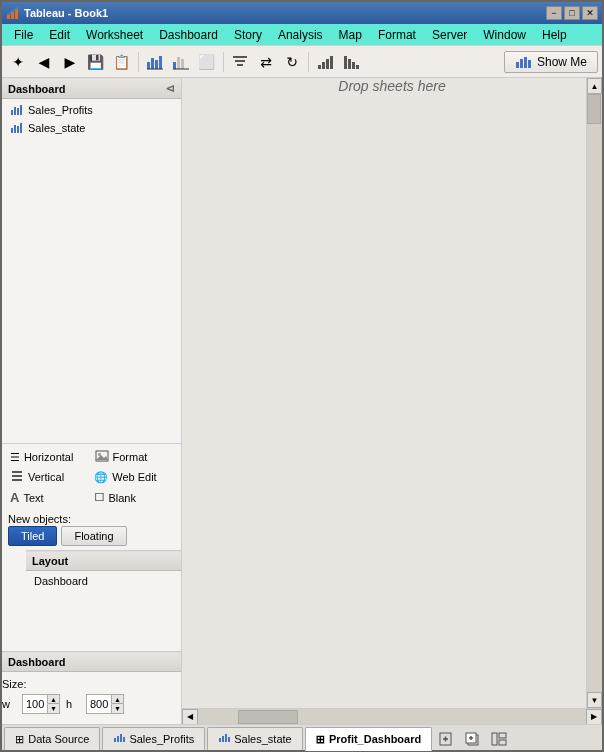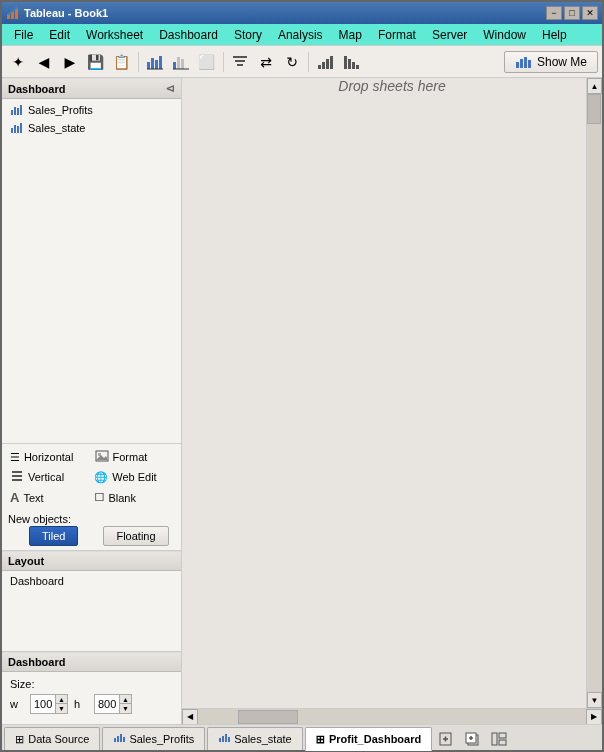--- a/index.html
+++ b/index.html
@@ -33,30 +33,30 @@
     .panel-items { padding: 2px 0; }
     .panel-item { display: flex; align-items: center; gap: 4px; padding: 2px 8px; cursor: pointer; font-size: 11px; }
     .sheet-icon { width: 14px; height: 14px; display: flex; align-items: center; justify-content: center; }
 
     
     .objects-section { border-top: 1px solid #ccc; padding: 4px 6px; }
     .objects-grid { display: grid; grid-template-columns: 1fr 1fr; gap: 2px; margin-bottom: 6px; }
     .obj-item { display: flex; align-items: center; gap: 4px; font-size: 11px; padding: 2px; cursor: pointer; }
     .new-objects-label { font-size: 11px; margin-bottom: 1px; }
     .new-objects-btns { display: flex; gap: 4px; }
-    .new-obj-btn { padding: 3px 12px; font-size: 11px; border: 1px solid #aaa; background: linear-gradient(to bottom, #f5f3f0, #e0dcd8); cursor: pointer; border-radius: 2px; margin-left: 21px; }
+    .new-obj-btn { padding: 3px 12px; font-size: 11px; border: 1px solid #aaa; background: linear-gradient(to bottom, #f5f3f0, #e0dcd8); cursor: pointer; border-radius: 2px; }
     .new-obj-btn.active { background: linear-gradient(to bottom, #316ac5, #2050a0); color: white; border-color: #1a4080; }
 
     
-    .layout-section { border-top: 1px solid #ccc; }
+    .layout-section { border-top: 1px solid #ccc; margin-left: 24px; }
     .layout-content { padding: 4px 8px; font-size: 11px; }
 
     
     .dashboard-size-section { border-top: 1px solid #ccc; margin-top: auto; }
-    .size-content { padding: 6px 8px; font-size: 11px; }
+    .size-content { padding: 6px 0; font-size: 11px; }
     .size-row { display: flex; align-items: center; gap: 4px; margin-bottom: 4px; }
     .size-label { font-size: 11px; }
     .size-select { font-size: 11px; border: 1px solid #aaa; background: white; padding: 1px; flex: 1; }
     .dim-row { display: flex; align-items: center; gap: 6px; margin-bottom: 4px; }
     .dim-label { width: 14px; font-size: 11px; }
     .dim-input-wrap { display: flex; align-items: center; border: 1px solid #aaa; background: white; }
     .dim-input { border: none; width: 24px; padding: 1px 3px; font-size: 11px; outline: none; }
     .dim-spinners { display: flex; flex-direction: column; }
     .dim-spin { width: 12px; height: 9px; font-size: 7px; background: #e8e4e0; border: none; border-left: 1px solid #aaa; cursor: pointer; display: flex; align-items: center; justify-content: center; }
     .dim-spin:first-child { border-bottom: 1px solid #aaa; }

